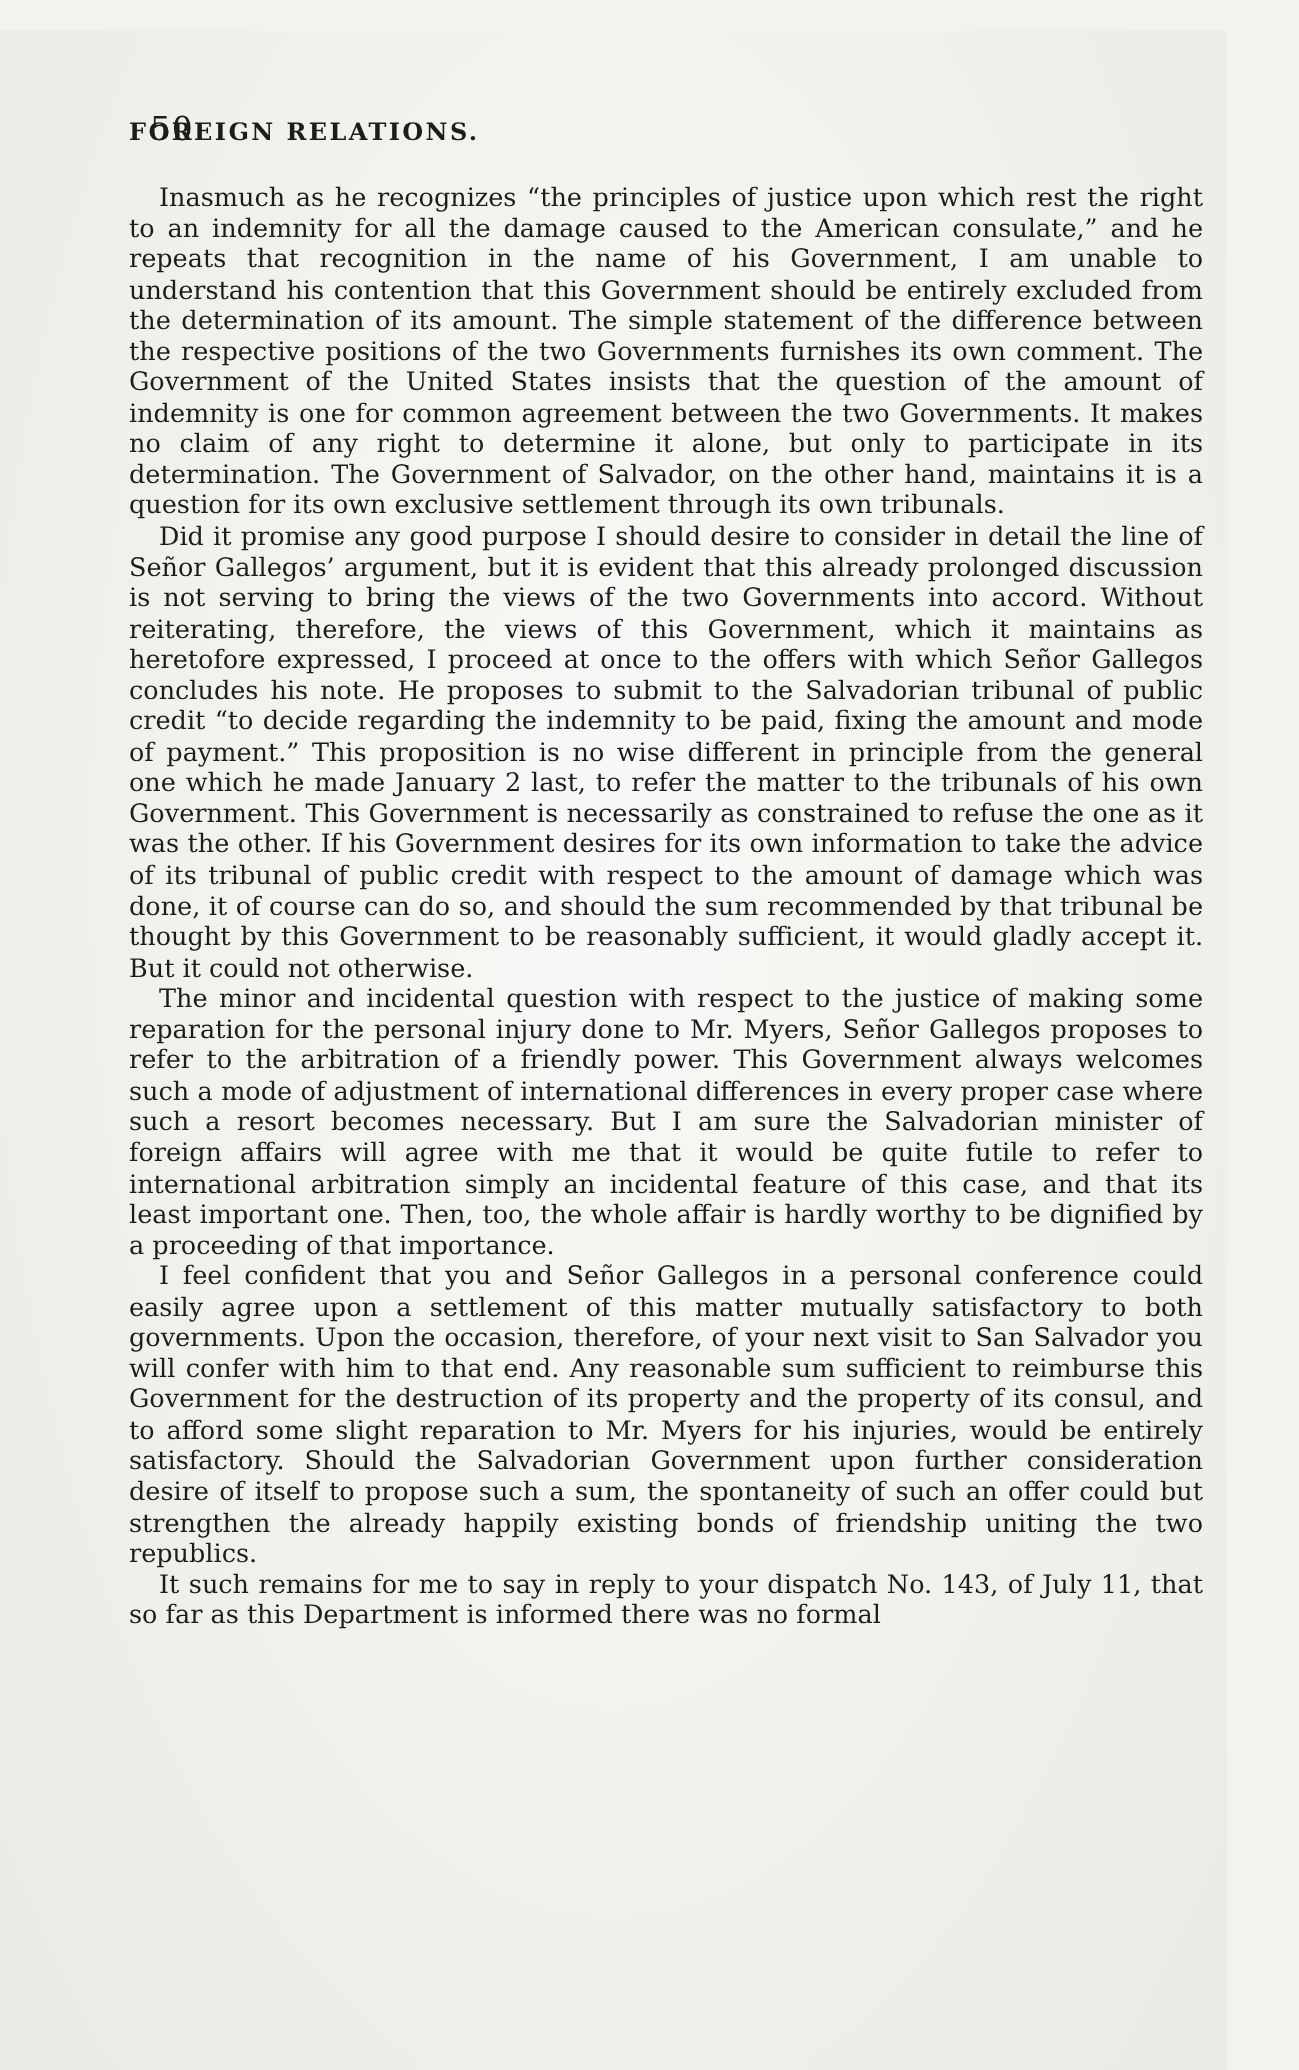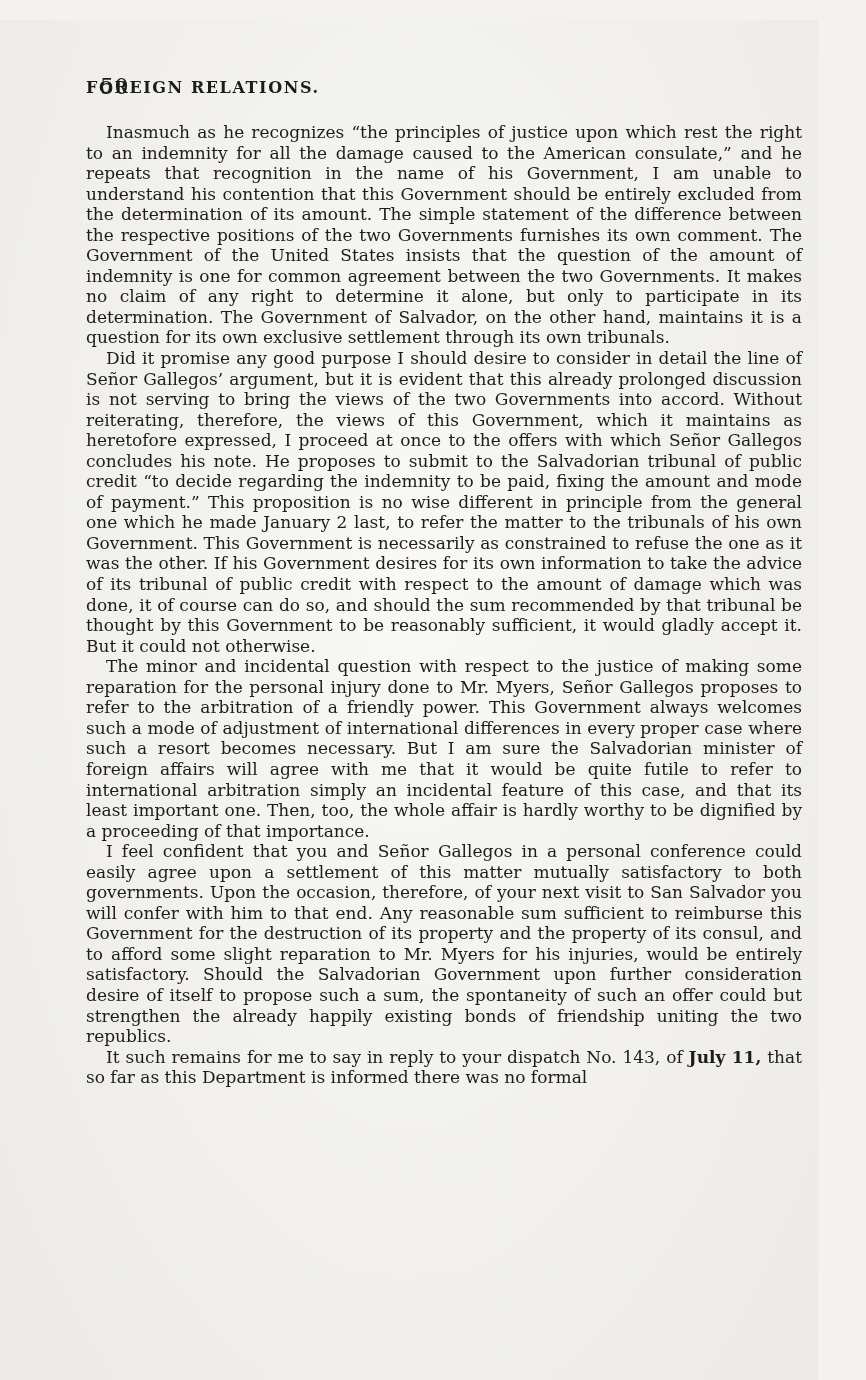--- a/index.html
+++ b/index.html
@@ -54,21 +54,21 @@
     text-align: justify;
   }
   .body-text p {
     margin: 0;
     text-indent: 20px;
   }
   .body-text p.no-indent {
     text-indent: 0;
   }
   .bold-inline {
-    font-weight: bold;
+    font-weight: normal;
   }
 </style>
 </head>
 <body>
 
 <div class="page">
 
   <div class="running-head">
     <span class="page-number">50</span>
     <span class="head-title">FOREIGN RELATIONS.</span>

